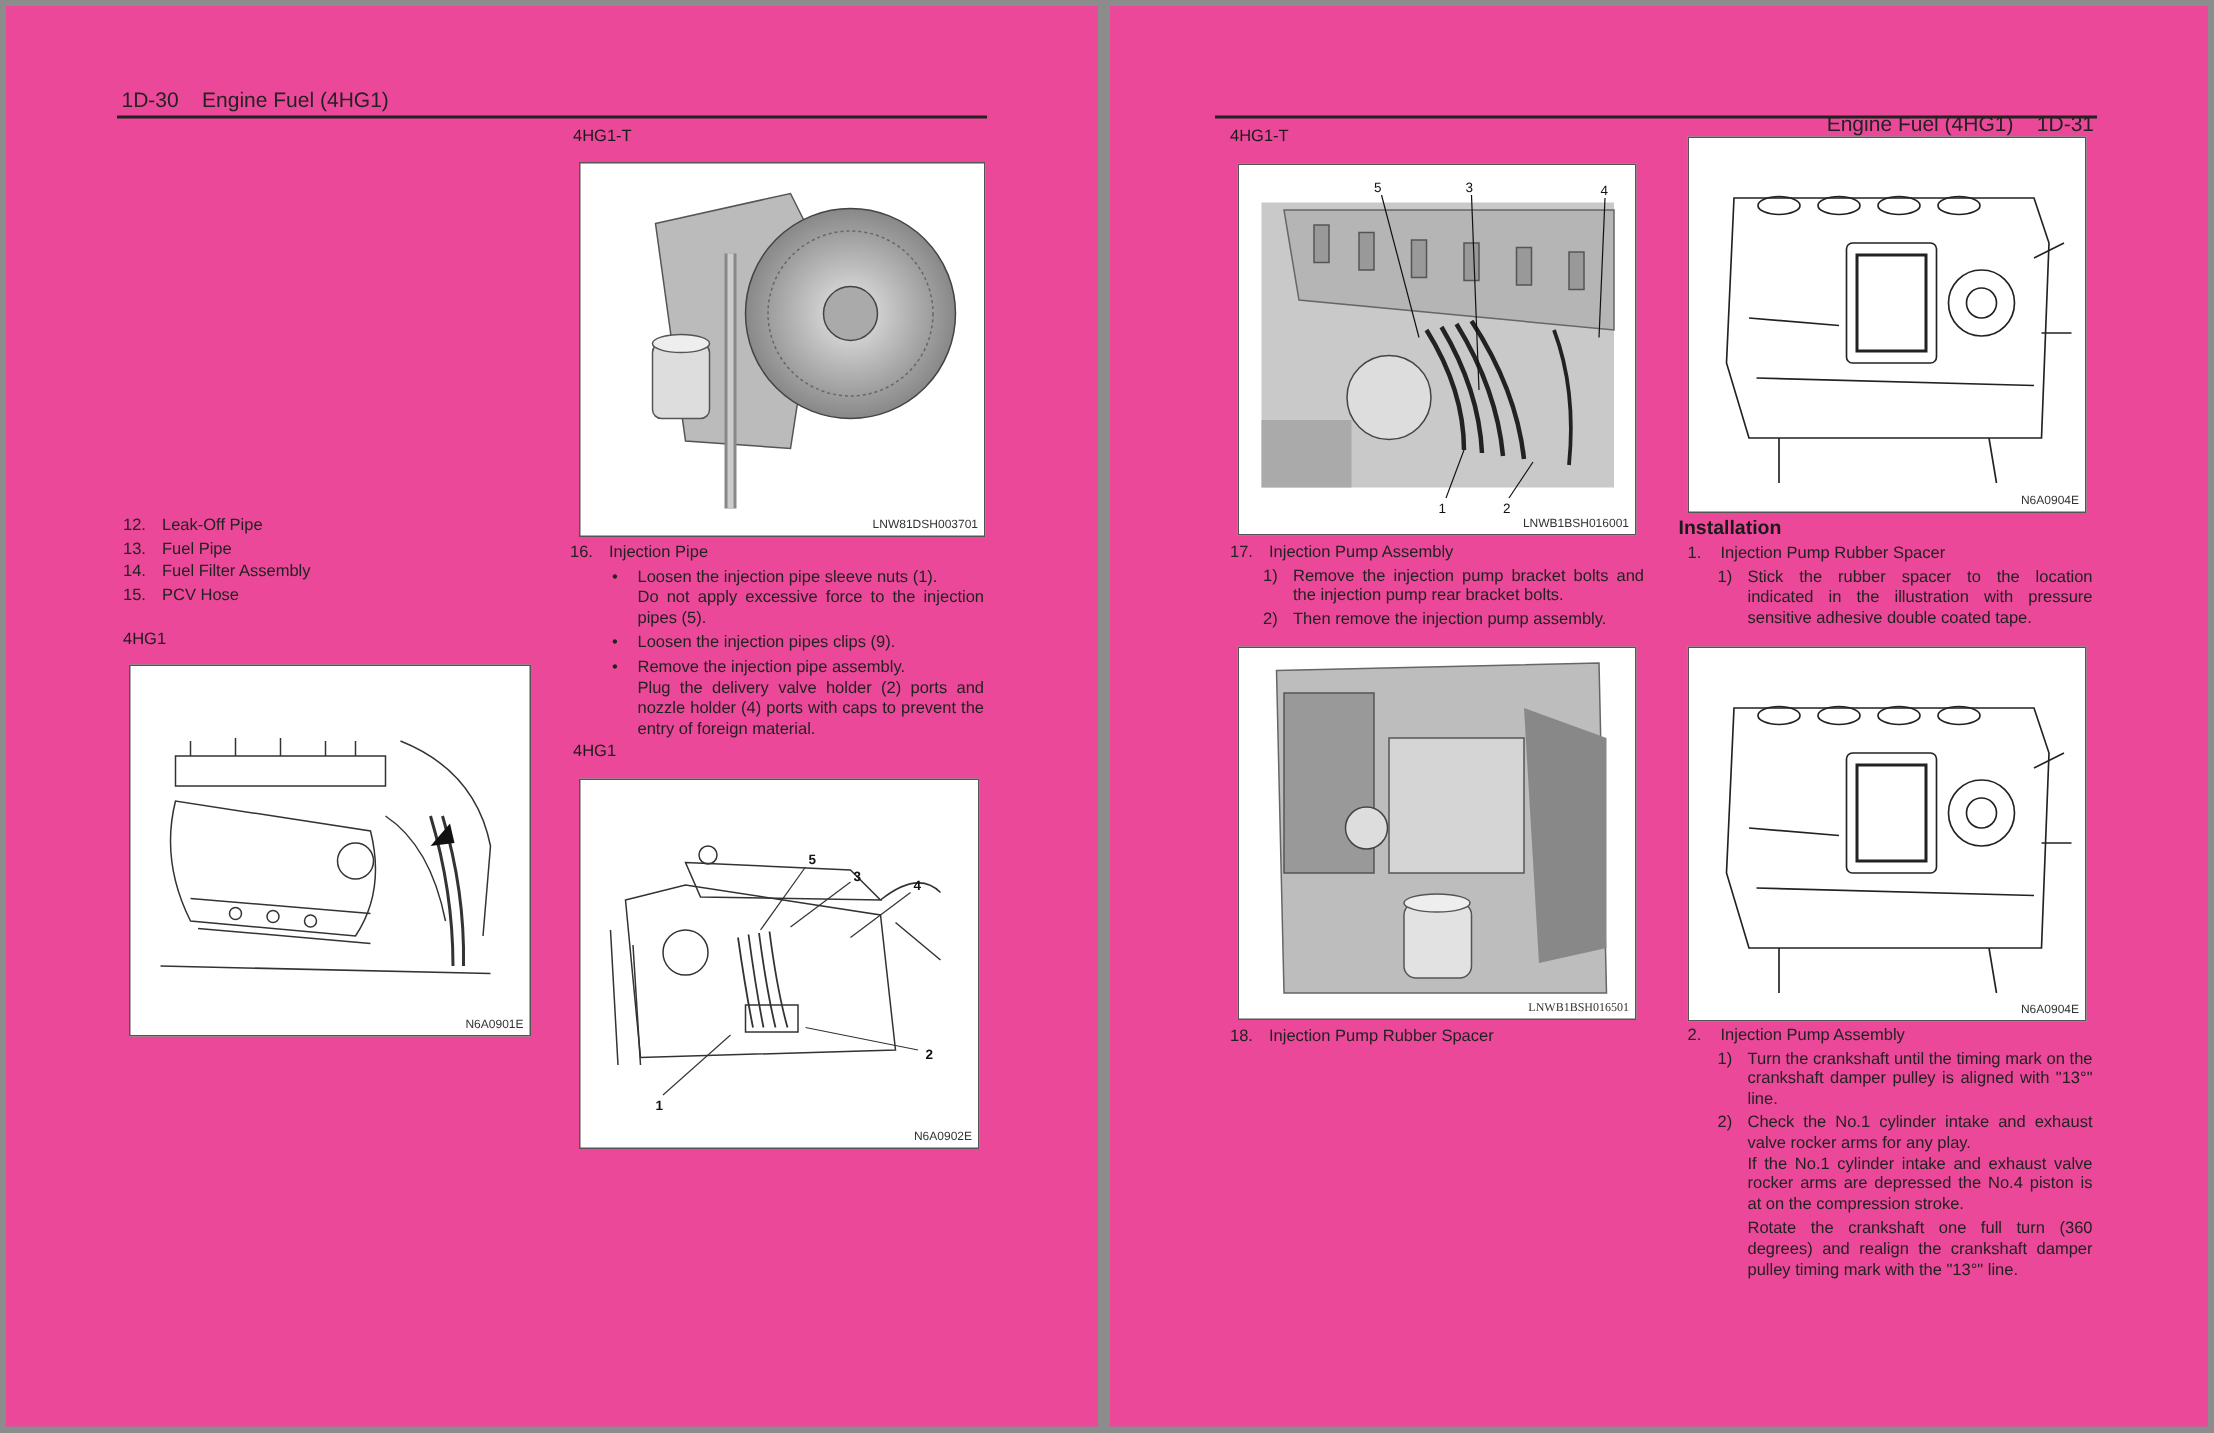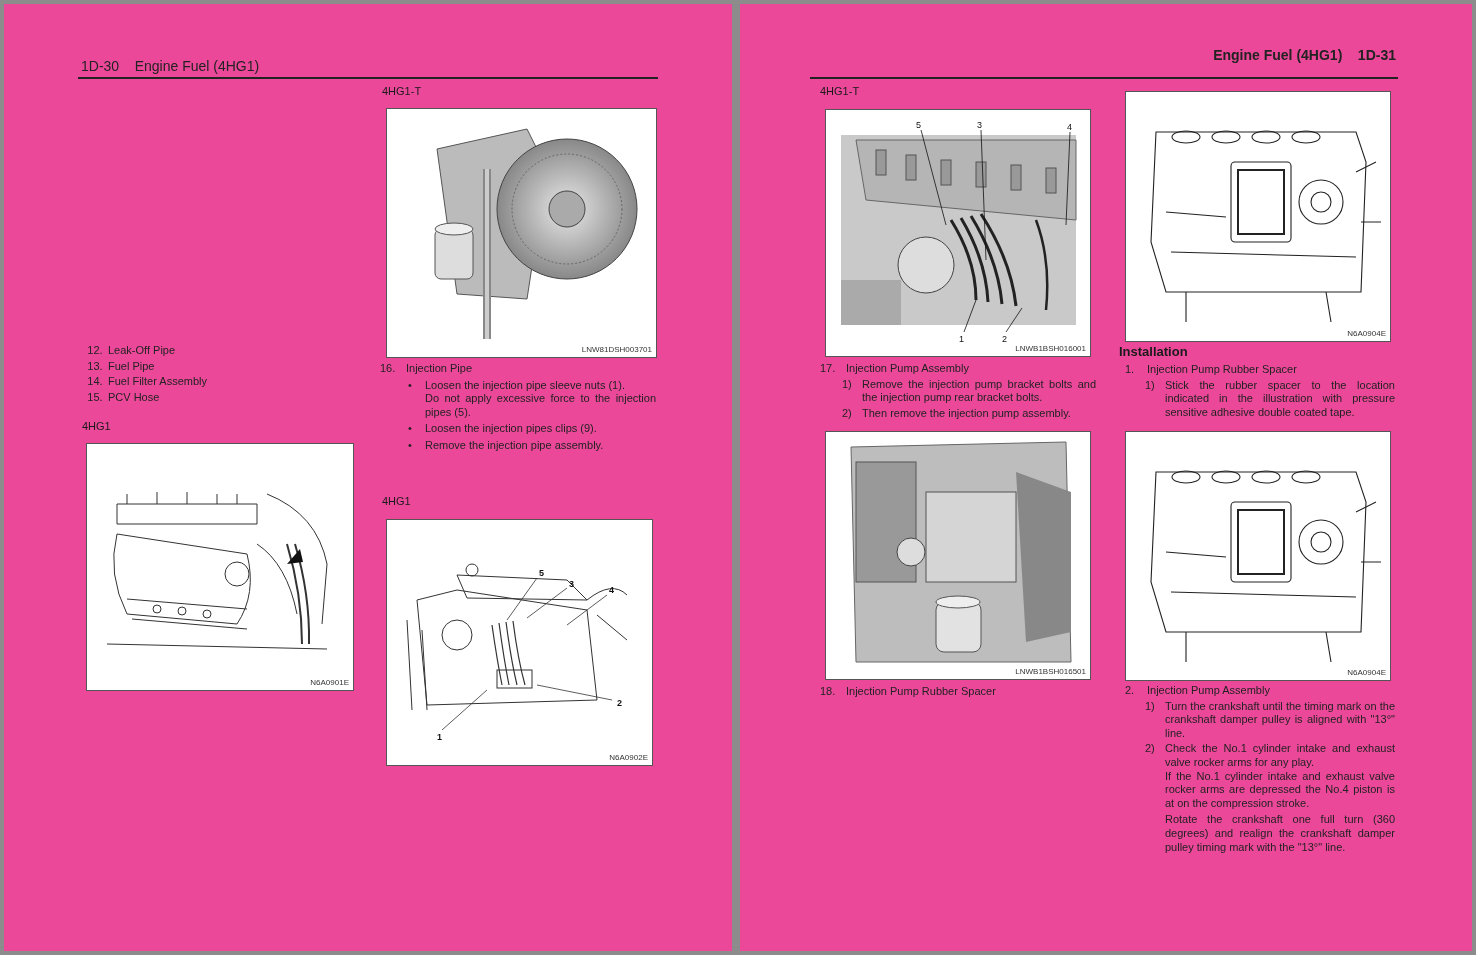--- a/index.html
+++ b/index.html
@@ -29,21 +29,21 @@
 <body>
 
 <div class="page" id="page-left">
   <div class="hdr" style="left:77px;top:54px;">
     <span>1D-30</span>&nbsp;&nbsp;&nbsp;
     <span>Engine Fuel (4HG1)</span>
   </div>
   <div class="rule" style="left:74px;top:73px;width:580px;"></div>
 
 
-  <div class="txt" style="left:78px;top:340px;width:270px;text-align:center;">
+  <div class="txt" style="left:78px;top:340px;width:270px;">
     <div class="row">
         <span class="num">12.</span>
         <span>Leak-Off Pipe</span>
       </div>
     <div class="row" style="margin-top:2px">
         <span class="num">13.</span>
         <span>Fuel Pipe</span>
       </div>
     <div class="row" style="margin-top:2px">
         <span class="num">14.</span>
@@ -107,21 +107,21 @@
     <div class="bul">
         <span class="b">•</span>
         <span class="t"><span>Loosen the injection pipe sleeve nuts (1).</span><br><span>Do not apply excessive force to the injection pipes (5).</span></span>
       </div>
     <div class="bul">
         <span class="b">•</span>
         <span class="t">Loosen the injection pipes clips (9).</span>
       </div>
     <div class="bul">
         <span class="b">•</span>
-        <span class="t"><span>Remove the injection pipe assembly.</span><br></span>
+        <span class="t"><span>Remove the injection pipe assembly.</span><br><span>Plug the delivery valve holder (2) ports and nozzle holder (4) ports with caps to prevent the entry of foreign material.</span></span>
       </div>
   </div>
 
   <div class="sub" style="left:378px;top:491px;">4HG1</div>
 
   <div class="fig" style="left:382px;top:515px;width:265px;height:245px;">
     <svg viewBox="0 0 265 245">
       <g fill="none" stroke="#333" stroke-width="1">
         <path d="M70 55 L180 60 L200 80 L80 78 Z"></path>
           <circle cx="85" cy="50" r="6"></circle>
@@ -145,21 +145,21 @@
         <text x="222" y="73">4</text>
         <text x="230" y="186">2</text>
         <text x="50" y="220">1</text>
       </g>
     </svg>
     <span class="code">N6A0902E</span>
   </div>
 </div>
 
 <div class="page" id="page-right">
-  <div class="hdr" style="right:76px;top:43px;font-weight:bold;">
+  <div class="hdr" style="right:76px;top:70px;">
     <span>Engine Fuel (4HG1)</span>&nbsp;&nbsp;&nbsp;
     <span>1D-31</span>
   </div>
   <div class="rule" style="left:70px;top:73px;width:588px;"></div>
 
   <div class="sub" style="left:80px;top:81px;">4HG1-T</div>
 
   <div class="fig" style="left:85px;top:105px;width:264px;height:246px;">
     <svg viewBox="0 0 264 246">
       <rect x="15" y="25" width="235" height="190" fill="#c9c9c9"></rect>
@@ -204,21 +204,21 @@
     <div class="sst">
         <span class="n">1)</span>
         <span class="t">Remove the injection pump bracket bolts and the injection pump rear bracket bolts.</span>
       </div>
     <div class="sst">
         <span class="n">2)</span>
         <span class="t">Then remove the injection pump assembly.</span>
       </div>
   </div>
 
-  <div class="fig" style="left:85px;top:427px;width:264px;height:247px;">
+  <div class="fig" style="left:85px;top:427px;width:264px;height:247px;font-family:Liberation Serif, serif;">
     <svg viewBox="0 0 264 247">
       <path d="M25 15 L240 10 L245 230 L30 230 Z" fill="#bdbdbd" stroke="#666"></path>
       <rect x="30" y="30" width="60" height="120" fill="#999" stroke="#555"></rect>
       <rect x="100" y="60" width="90" height="90" fill="#d5d5d5" stroke="#555"></rect>
       <circle cx="85" cy="120" r="14" fill="#ddd" stroke="#444"></circle>
       <rect x="110" y="170" width="45" height="50" rx="8" fill="#e2e2e2" stroke="#555"></rect>
       <ellipse cx="132" cy="170" rx="22" ry="6" fill="#eee" stroke="#555"></ellipse>
       <path d="M190 40 L245 60 L245 200 L200 210 Z" fill="#888"></path>
     </svg>
     <span class="code">LNWB1BSH016501</span>

